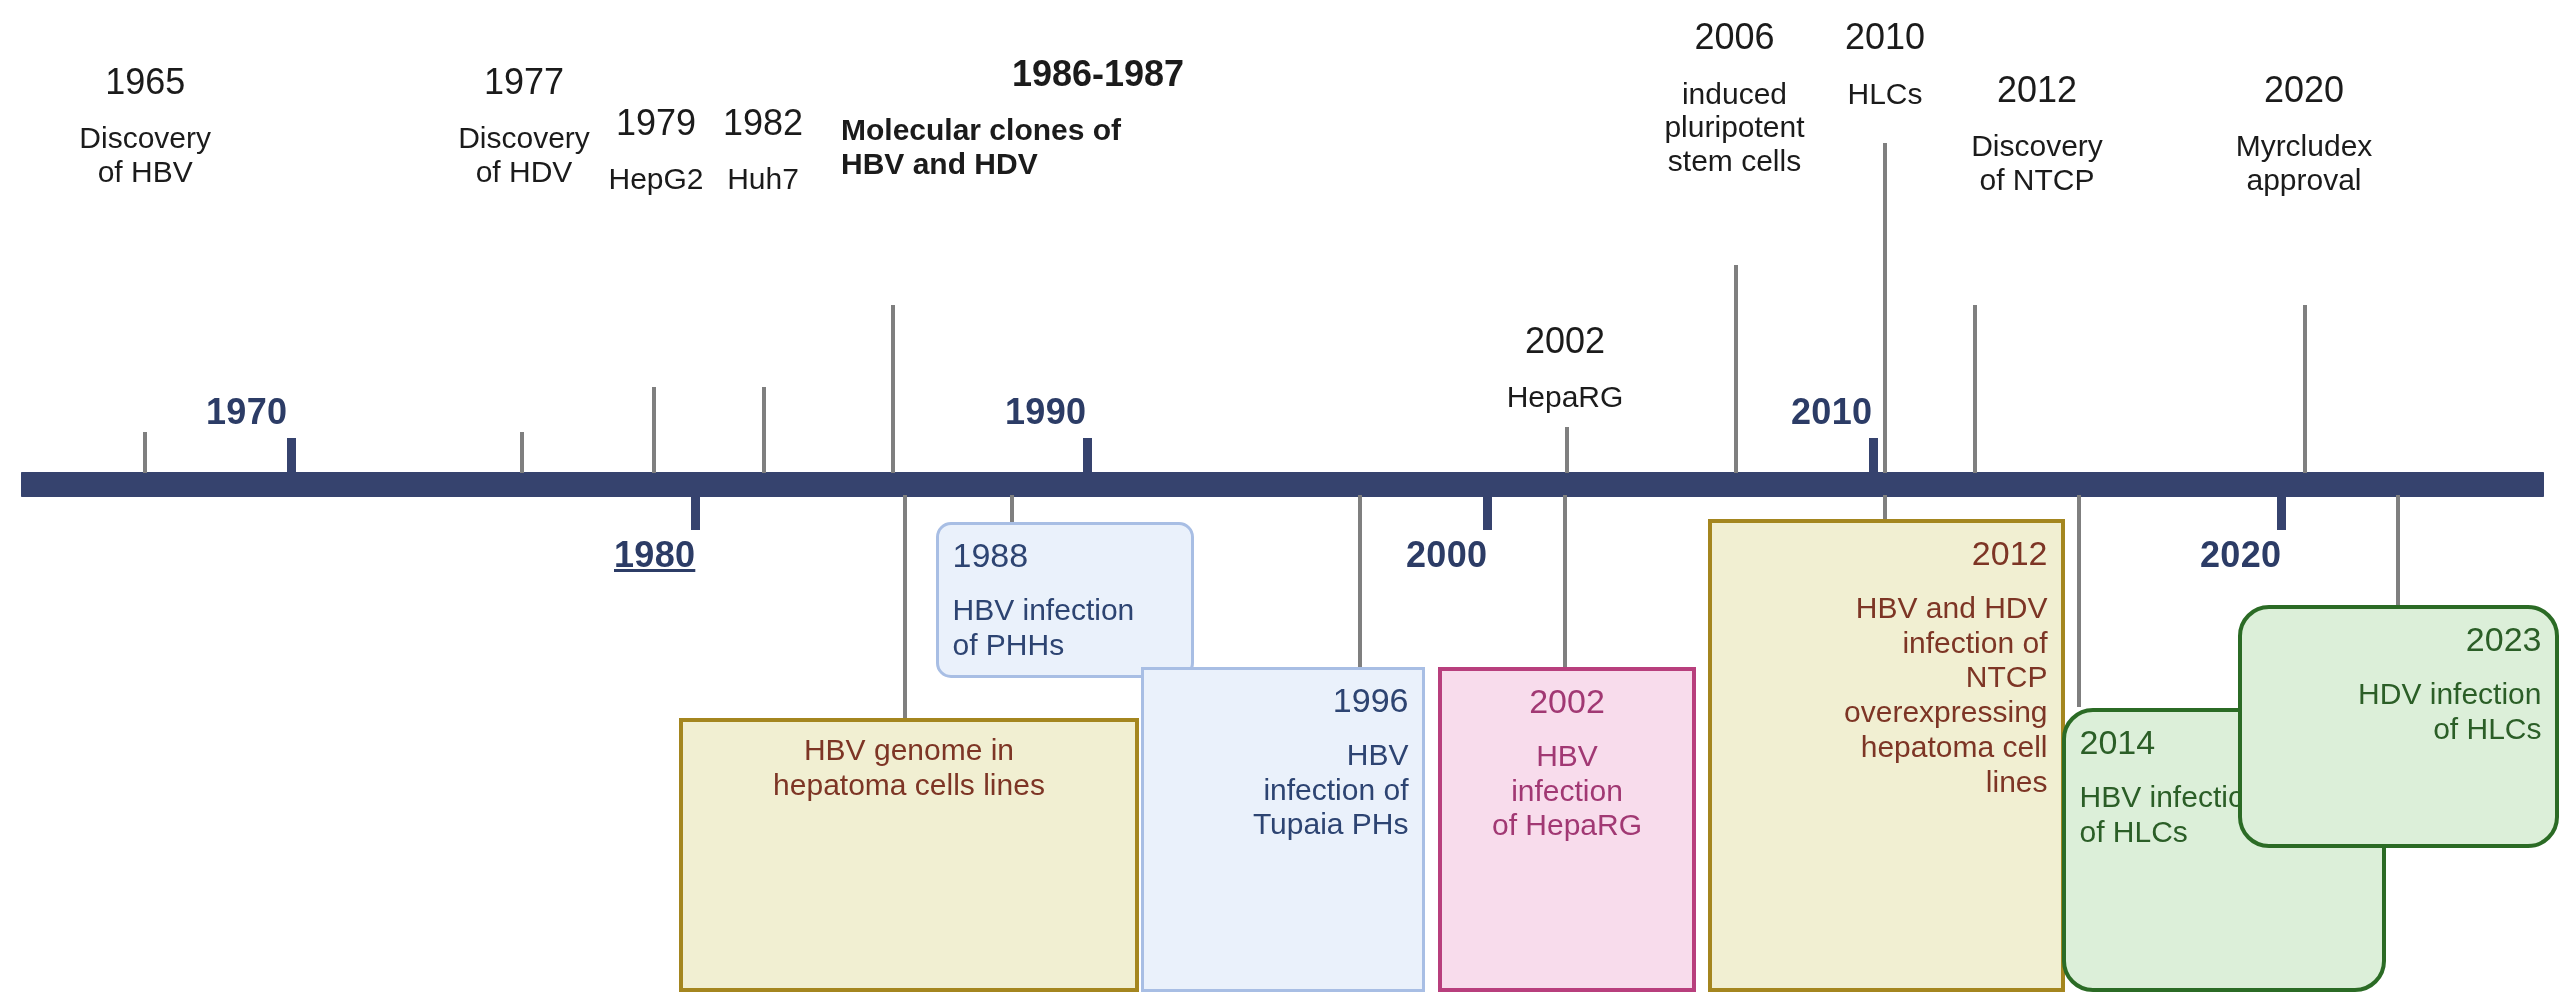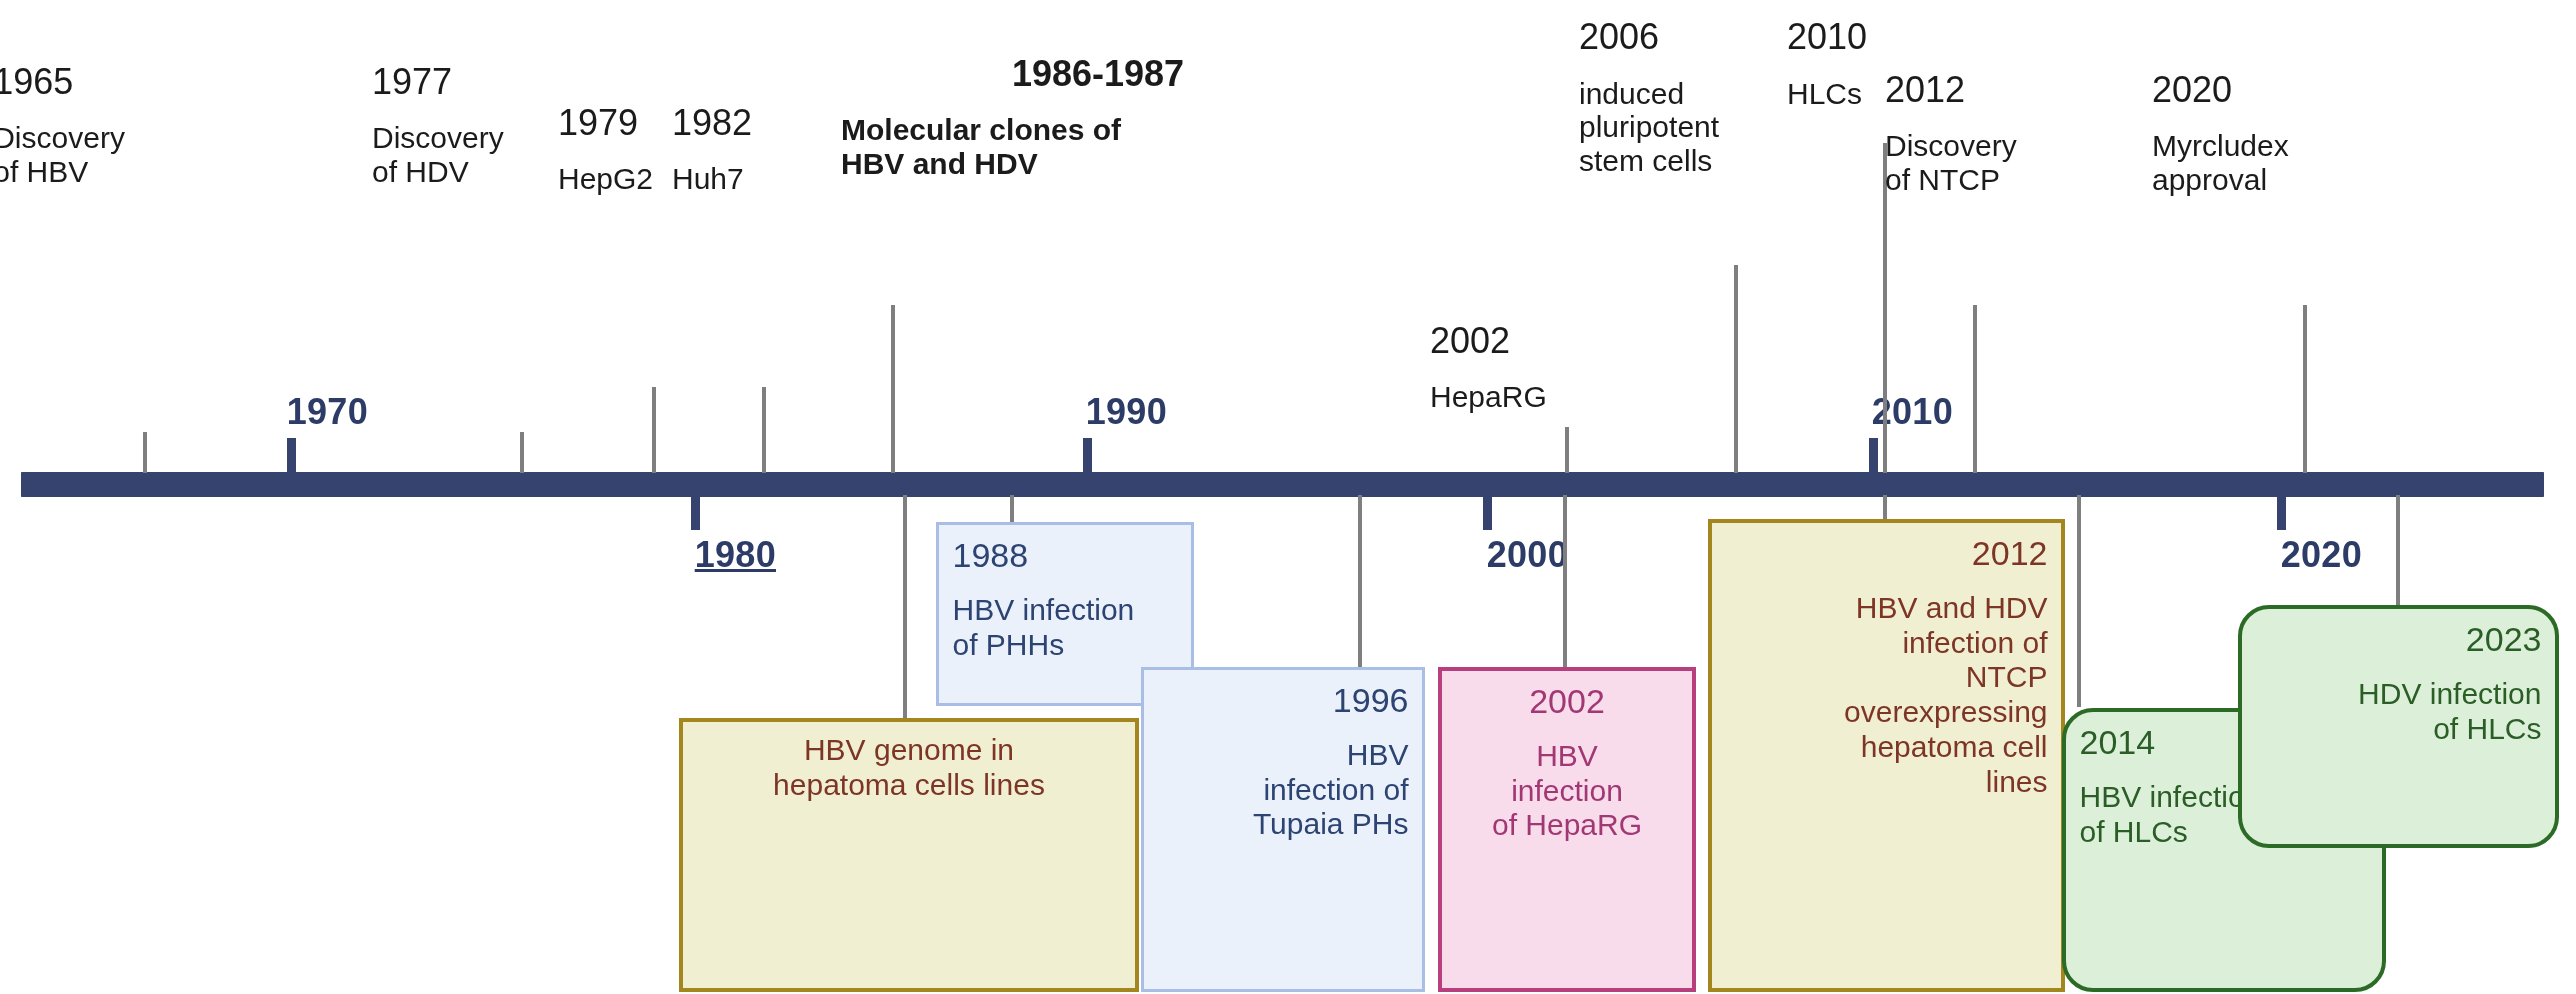--- a/index.html
+++ b/index.html
@@ -31,34 +31,34 @@
     background: #36436e;
     width: 8.8px;
   }
   .decade-label {
     position: absolute;
     color: #2c3c66;
     font-weight: bold;
     font-size: 36px;
     letter-spacing: 0.3px;
     white-space: nowrap;
-    text-align: right;
+    text-align: left;
   }
 
   
   .connector {
     position: absolute;
     background: #7f7f7f;
     width: 4px;
   }
 
   
   .event-top {
     position: absolute;
-    text-align: left;
+    text-align: center;
     color: #1b1b1b;
     line-height: 1.12;
     white-space: pre-line;
   }
   .event-top .ev-year {
     display: block;
     font-size: 36px;
     margin-bottom: 6.8px;
   }
   .event-top .ev-desc {
@@ -191,21 +191,21 @@
   </div>
 
   <div class="connector" style="left:1010px; top:495px; height:28px;"></div>
   <div class="connector" style="left:903px; top:495px; height:223px;"></div>
   <div class="connector" style="left:1358px; top:495px; height:172px;"></div>
   <div class="connector" style="left:1563px; top:495px; height:172px;"></div>
   <div class="connector" style="left:1883px; top:495px; height:24px;"></div>
   <div class="connector" style="left:2077px; top:495px; height:212px;"></div>
   <div class="connector" style="left:2396px; top:495px; height:114px;"></div>
 
-  <div class="callout c-blue ta-left" style="left:936px; top:522px; width:258px; height:184px;">
+  <div class="callout c-blue ta-left" style="left:936px; top:522px; width:258px; height:156px;border-radius:15px;">
     <span class="box-year">1988</span>
     <span class="box-desc">HBV infection
 of PHHs</span>
   </div>
 
   <div class="callout c-yellow ta-center" style="left:679px; top:718px; width:460px; height:274px;">
     <span class="box-desc">HBV genome in
 hepatoma cells lines</span>
   </div>
 

